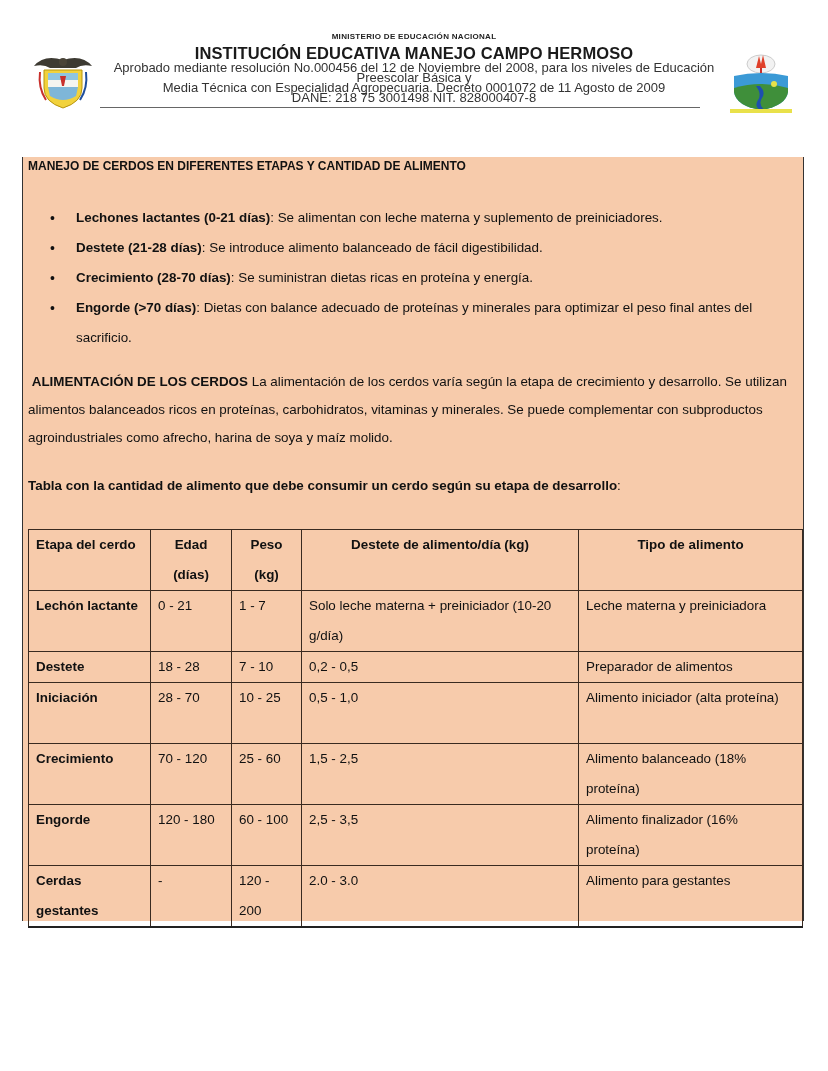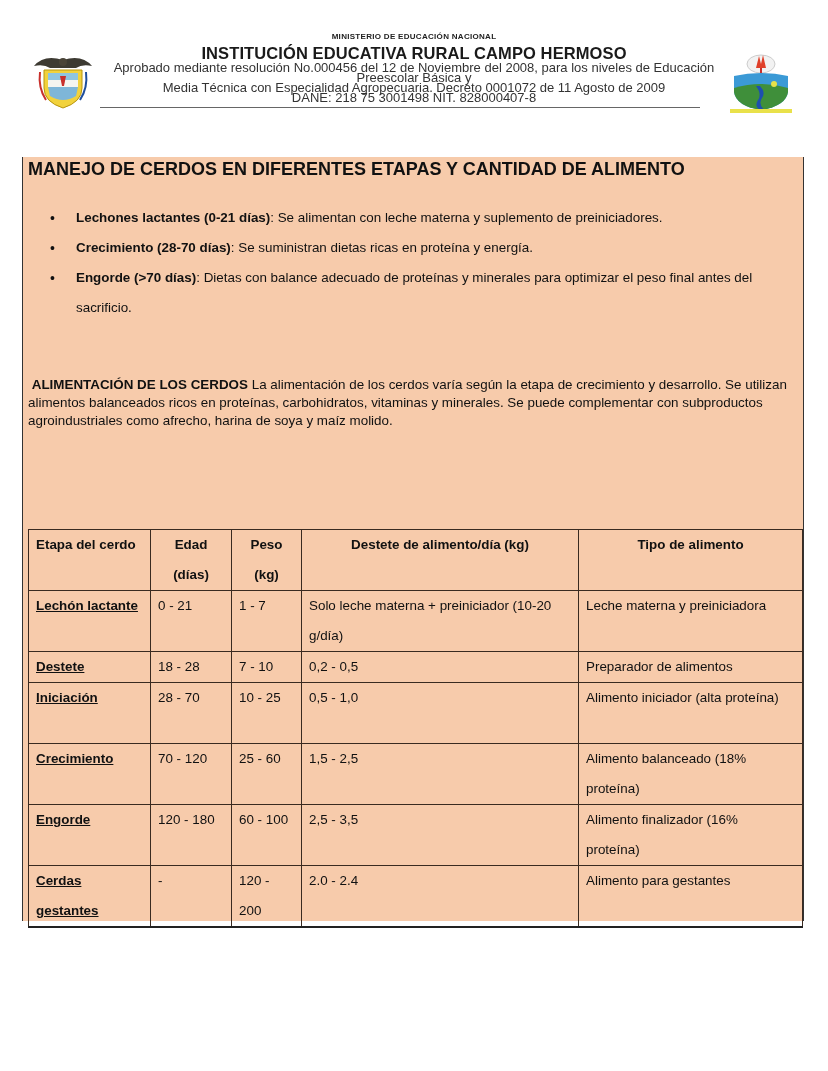--- a/index.html
+++ b/index.html
@@ -12,34 +12,34 @@
   .hdr-text { position: absolute; left: 100px; top: 32px; width: 628px; text-align: center; }
   .hdr-ministry { font-size: 8px; font-weight: bold; letter-spacing: 0.3px; line-height: 10px; color: #222; }
   .hdr-secretaria { font-size: 8px; font-weight: bold; letter-spacing: 0.3px; line-height: 10px; color: #222; }
   .hdr-title { font-size: 16.5px; font-weight: bold; line-height: 20px; color: #1a1a1a; letter-spacing: 0.1px; margin-top: 1px; }
   .hdr-small { font-size: 13px; line-height: 10px; color: #333; }
   .hdr-rule { position: absolute; left: 100px; top: 107px; width: 600px; height: 1px; background: #666; }
 
   
   .box { position: absolute; left: 22px; top: 157px; width: 782px; height: 764px; background: #f7cbab; border-left: 1.5px solid #333; border-right: 1.5px solid #333; box-sizing: border-box; }
   .doc { font-family: "Liberation Sans", sans-serif; font-size: 13.4px; color: #111; }
-  .section-title { position: absolute; left: 5px; top: 2px; font-weight: bold; font-size: 18px; }
+  .section-title { position: absolute; left: 5px; top: 2px; font-weight: bold; font-size: 12px; }
   .bullets { position: absolute; left: 0; top: 46px; width: 780px; margin: 0; padding: 0; list-style: none; }
   .bullets li { position: relative; padding-left: 53px; line-height: 30px; padding-right: 2px; }
   .bullets li::before { content: "•"; position: absolute; left: 27px; top: 0; font-size: 14px; }
   .bullets b { font-weight: bold; }
-  .para { position: absolute; left: 5px; top: 219px; width: 770px; line-height: 18px; }
+  .para { position: absolute; left: 5px; top: 211px; width: 770px; line-height: 28px; }
   .para b { font-weight: bold; }
   .table-caption { position: absolute; left: 5px; top: 321px; font-weight: bold; }
 
   table.feed { position: absolute; left: 5px; top: 372px; border-collapse: collapse; width: 774px; table-layout: fixed; }
   table.feed th, table.feed td { border: 1px solid #3a2a20; vertical-align: top; padding: 0 7px; line-height: 30px; font-size: 13.4px; text-align: left; margin-top: 11px; }
   table.feed th { font-weight: bold; text-align: center; height: 60px; }
   table.feed th.first { text-align: left; }
-  table.feed td.stage { font-weight: bold; text-decoration: underline; }
+  table.feed td.stage { font-weight: bold; }
   table.feed tr.r1 td { height: 60px; }
   table.feed tr.r2 td { height: 30px; }
   table.feed tr.r3 td, table.feed tr.r4 td, table.feed tr.r5 td, table.feed tr.r6 td { height: 60px; }
   table.feed tr:last-child td { border-bottom: 2px solid #222; }
 </style>
 </head>
 <body>
 
 <div class="header">
   <div class="crest-left">
@@ -51,21 +51,21 @@
       <rect x="18" y="28" width="30" height="7" fill="#f5f5f0"></rect>
       <path d="M30 24 L36 24 L34 34 L32 34 Z" fill="#c8302c"></path>
       <path d="M18 35 L48 35 L46 44 Q33 52 20 44 Z" fill="#7eb6d8"></path>
       <path d="M10 20 Q8 36 16 48" stroke="#c8302c" stroke-width="2" fill="none"></path>
       <path d="M56 20 Q58 36 50 48" stroke="#1f4e9c" stroke-width="2" fill="none"></path>
     </svg>
   </div>
 
   <div class="hdr-text">
     <div class="hdr-ministry">MINISTERIO DE EDUCACIÓN NACIONAL</div>
-    <div class="hdr-title">INSTITUCIÓN EDUCATIVA RURAL CAMPO HERMOSO</div>
+    <div class="hdr-title">INSTITUCIÓN EDUCATIVA MANEJO CAMPO HERMOSO</div>
     <div class="hdr-small">Aprobado mediante resolución No.000456 del 12 de Noviembre  del 2008, para los niveles de Educación Preescolar Básica y</div>
     <div class="hdr-small">Media Técnica con Especialidad Agropecuaria. Decreto 0001072 de 11 Agosto de 2009</div>
     <div class="hdr-small">DANE: 218 75 3001498 NIT.  828000407-8</div>
   </div>
   <div class="hdr-rule"></div>
 
   <div class="crest-right">
     <svg width="70" height="62" viewBox="0 0 70 62">
       <ellipse cx="35" cy="12" rx="14" ry="9" fill="#f2f2f2" stroke="#ccc"></ellipse>
       <path d="M30 16 L33 4 L35 12 L37 3 L40 16 Z" fill="#e0402a"></path>
@@ -77,26 +77,28 @@
       <rect x="4" y="57" width="62" height="4" fill="#e9e14a"></rect>
     </svg>
   </div>
 </div>
 
 <div class="box doc">
   <div class="section-title">MANEJO DE CERDOS EN DIFERENTES ETAPAS Y CANTIDAD DE ALIMENTO</div>
 
   <ul class="bullets">
     <li><b>Lechones lactantes (0-21 días)</b><span>: Se alimentan con leche materna y suplemento de preiniciadores.</span></li>
+    <li><b>Destete (21-28 días)</b><span>: Se introduce alimento balanceado de fácil digestibilidad.</span></li>
     <li><b>Crecimiento (28-70 días)</b><span>: Se suministran dietas ricas en proteína y energía.</span></li>
     <li><b>Engorde (&gt;70 días)</b><span>: Dietas con balance adecuado de proteínas y minerales para optimizar el peso final antes del sacrificio.</span></li>
   </ul>
 
   <div class="para">&nbsp;<b>ALIMENTACIÓN DE LOS CERDOS</b><span> La alimentación de los cerdos varía según la etapa de crecimiento y desarrollo. Se utilizan alimentos balanceados ricos en proteínas, carbohidratos, vitaminas y minerales. Se puede complementar con subproductos agroindustriales como afrecho, harina de soya y maíz molido.</span></div>
 
+  <div class="table-caption"><span>Tabla con la cantidad de alimento que debe consumir un cerdo según su etapa de desarrollo</span><span style="font-weight:normal">:</span></div>
 
   <table class="feed">
     <colgroup>
       <col style="width:122px">
         <col style="width:81px">
         <col style="width:70px">
         <col style="width:277px">
         <col style="width:224px">
     </colgroup>
     <thead>
@@ -141,18 +143,18 @@
         <td class="stage">Engorde</td>
         <td>120 - 180</td>
         <td>60 - 100</td>
         <td>2,5 - 3,5</td>
         <td>Alimento finalizador (16% proteína)</td>
       </tr>
       <tr class="r6">
         <td class="stage">Cerdas gestantes</td>
         <td>-</td>
         <td>120 - 200</td>
-        <td>2.0 - 2.4</td>
+        <td>2.0 - 3.0</td>
         <td>Alimento para gestantes</td>
       </tr>
     </tbody>
   </table>
 </div>
 
 </body></html>

